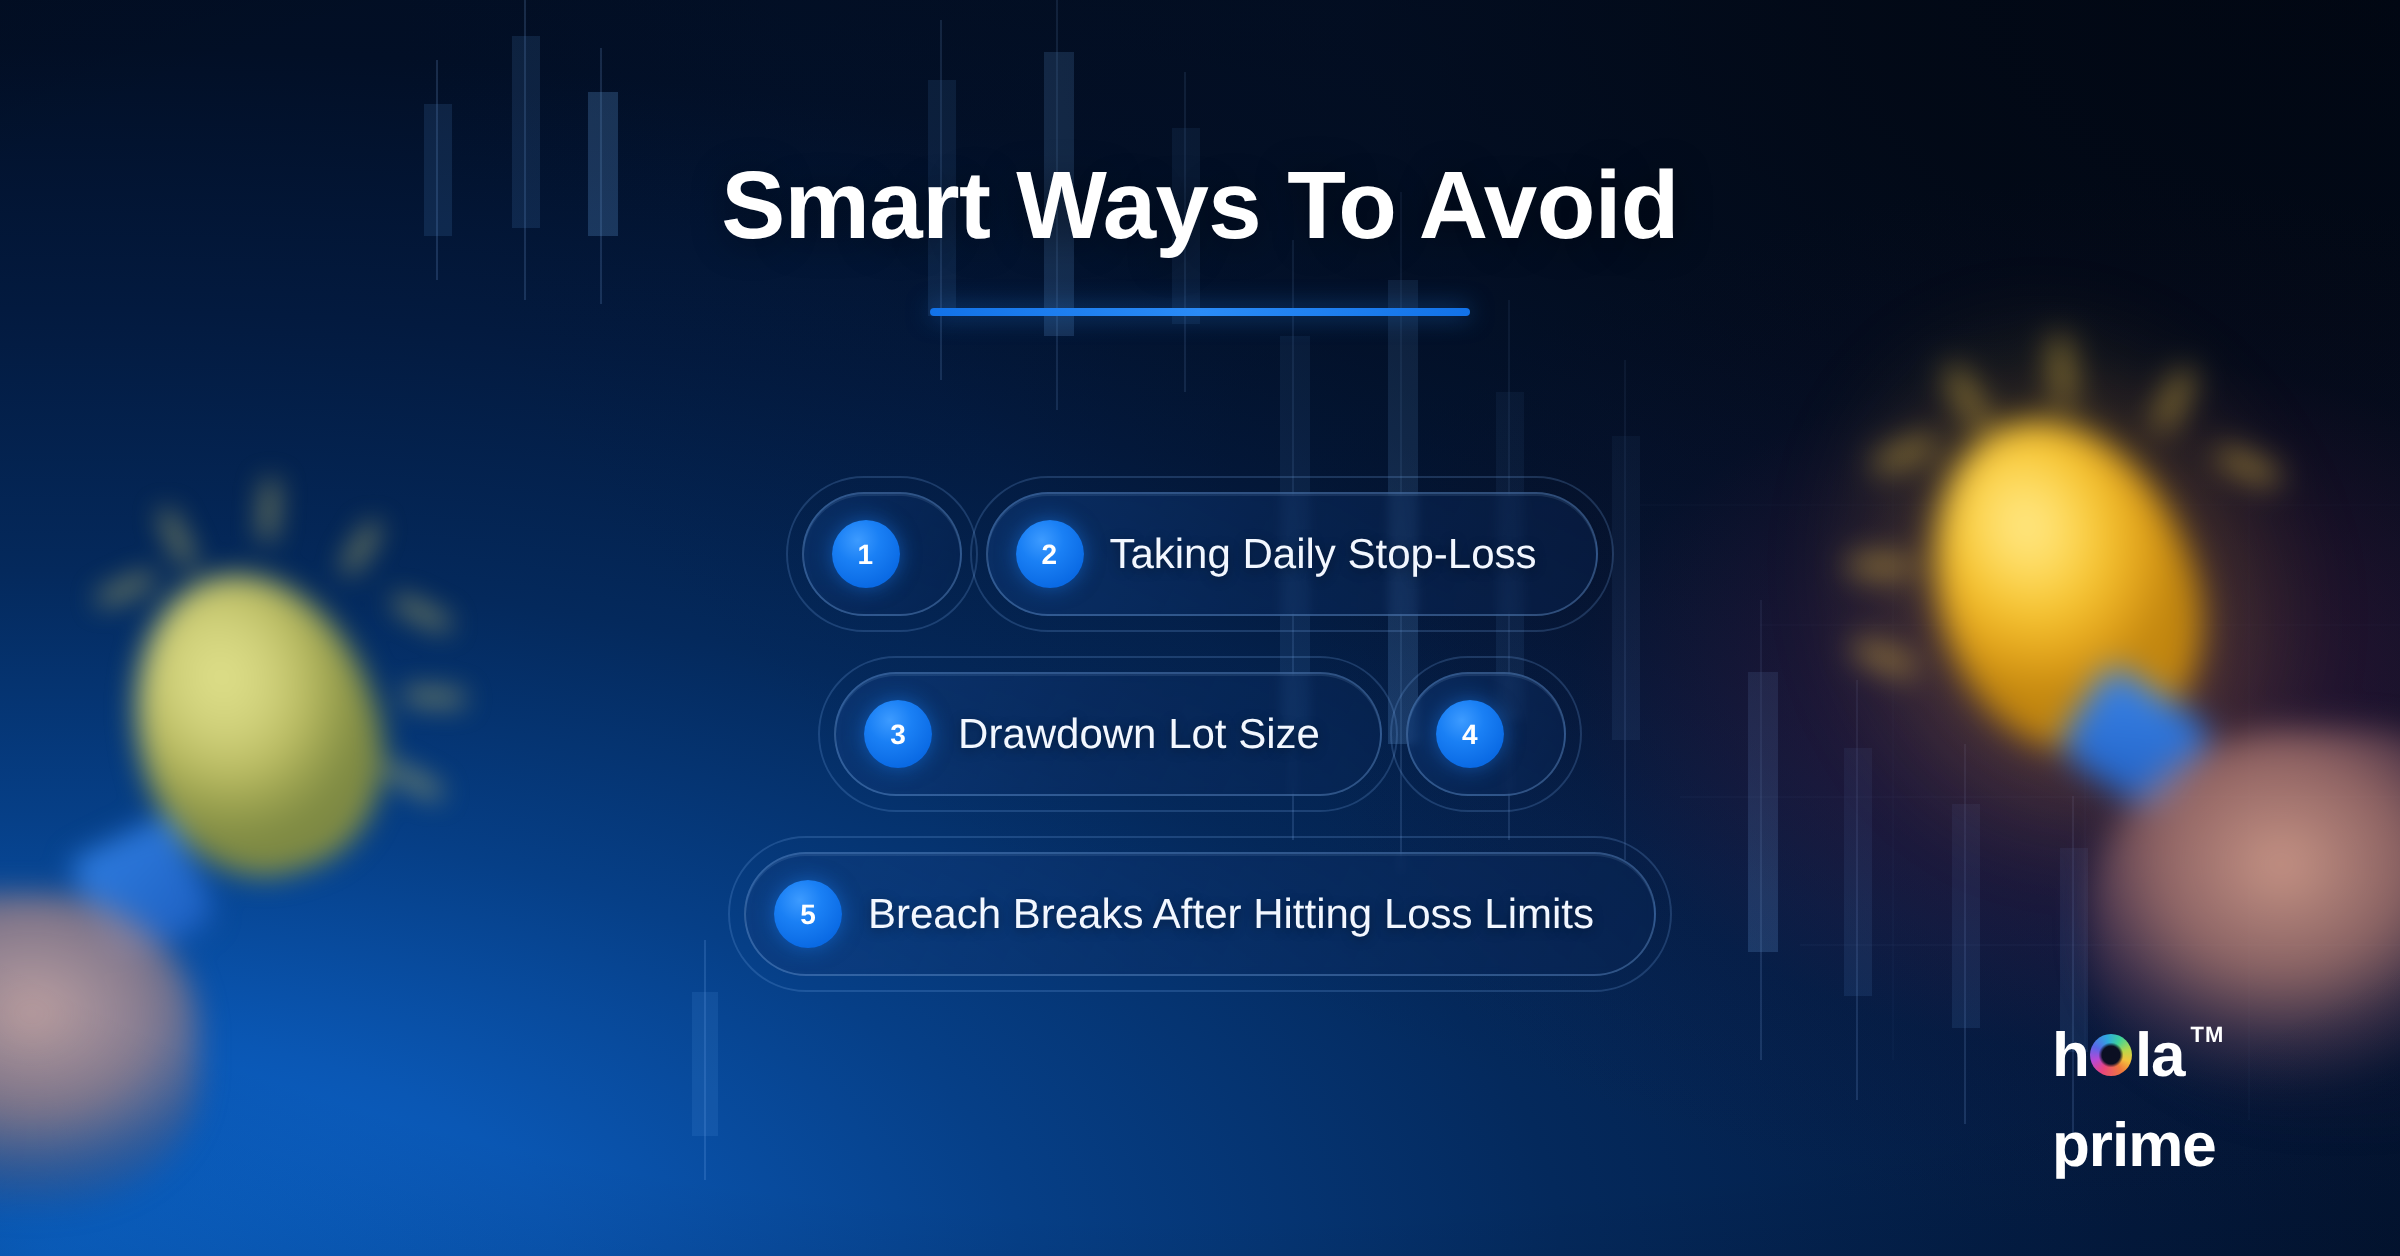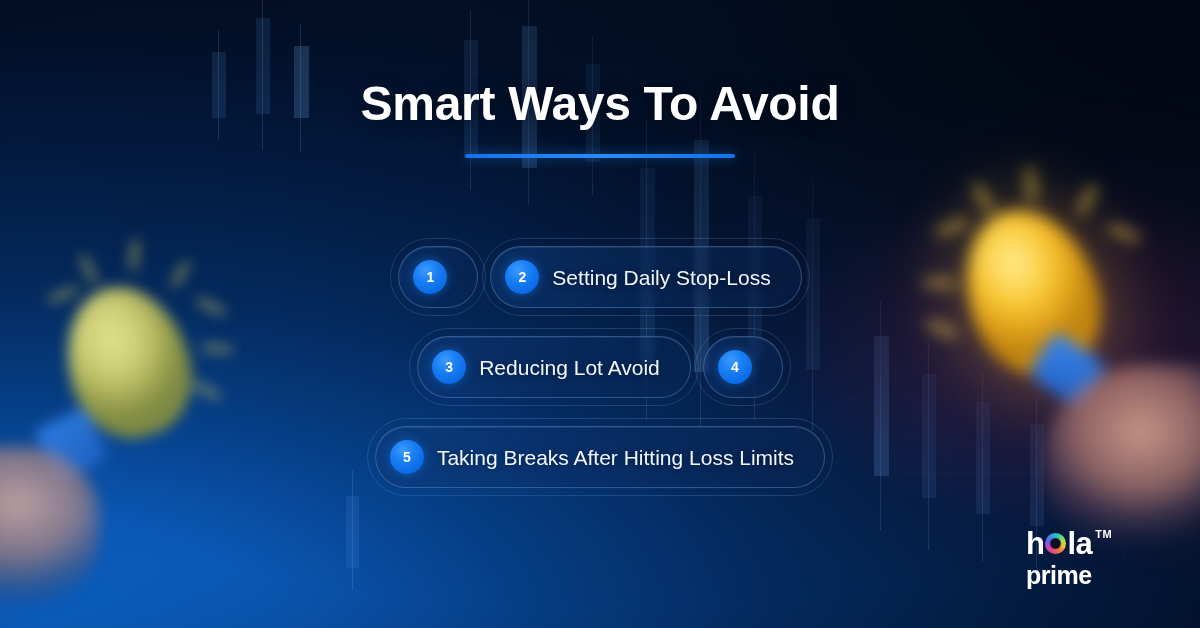--- a/index.html
+++ b/index.html
@@ -176,22 +176,22 @@
     right:42px; bottom:40px;
     width:132px;
     color:#ffffff;
     line-height:1;
   }
   .logo-row1 {
     display:flex; align-items:flex-start;
     font-size:31px; font-weight:700; letter-spacing:-0.5px;
   }
   .logo-row2 {
-    font-size:25px; font-weight:700; letter-spacing:-0.5px;
-    margin-top:4px;
+    font-size:31px; font-weight:700; letter-spacing:-0.5px;
+    margin-top:14px;
   }
   .logo-orb {
     display:inline-block;
     width:21px; height:21px;
     border-radius:50%;
     margin:5px 1px 0 1px;
     background:
       radial-gradient(circle at 50% 50%, #0b0f22 0%, #0b0f22 30%, rgba(11,15,34,0) 42%),
       conic-gradient(from 210deg,
         #e8447f 0%, #b64ad6 12%, #5a66e8 24%, #2ea8e0 38%,
@@ -296,38 +296,38 @@
   </div>
 
   <div class="pill-rows">
 
     <div class="pill-row">
       <div class="pill">
         <span class="pill-badge">1</span>
       </div>
       <div class="pill">
         <span class="pill-badge">2</span>
-        <span class="pill-label">Setting Daily Stop-Loss</span>
+        <span class="pill-label">Taking Daily Stop-Loss</span>
       </div>
     </div>
 
     <div class="pill-row">
       <div class="pill">
         <span class="pill-badge">3</span>
-        <span class="pill-label">Reducing Lot Avoid</span>
+        <span class="pill-label">Drawdown Lot Size</span>
       </div>
       <div class="pill">
         <span class="pill-badge">4</span>
       </div>
     </div>
 
     <div class="pill-row">
       <div class="pill">
         <span class="pill-badge">5</span>
-        <span class="pill-label">Taking Breaks After Hitting Loss Limits</span>
+        <span class="pill-label">Breach Breaks After Hitting Loss Limits</span>
       </div>
     </div>
 
   </div>
 
   <div class="logo">
     <div class="logo-row1">
       <span>h</span>
       <span class="logo-orb"></span>
       <span>la</span>

